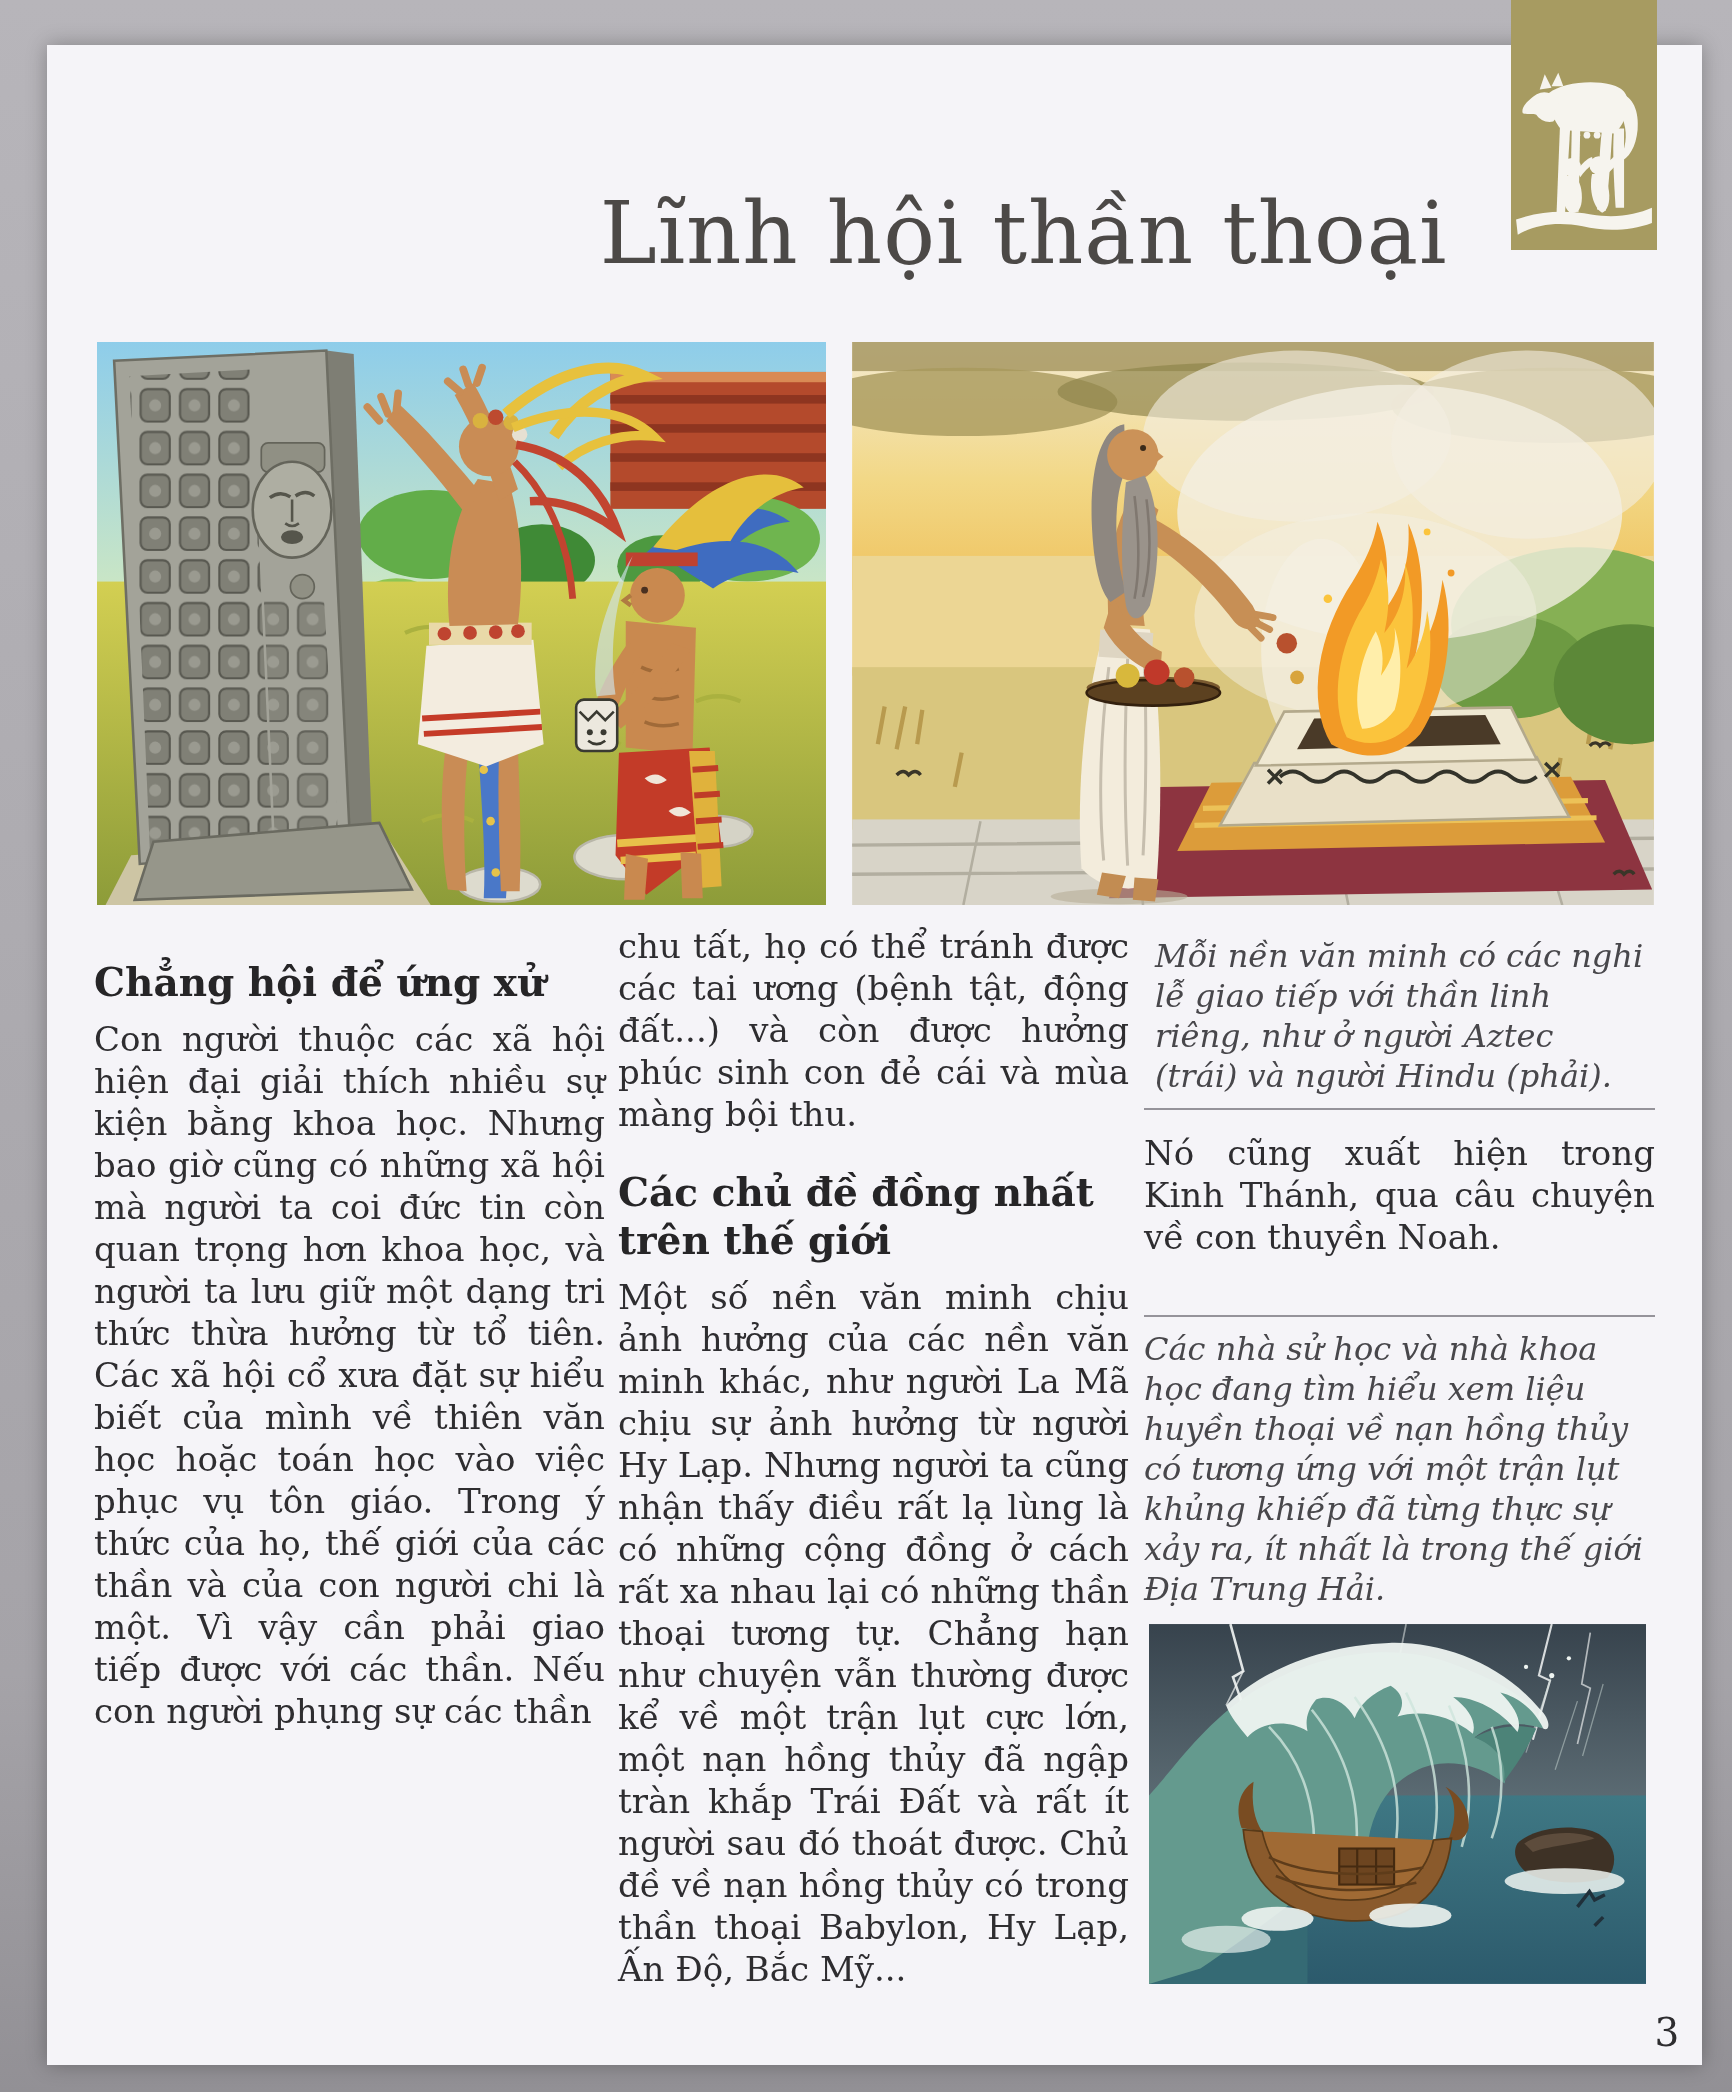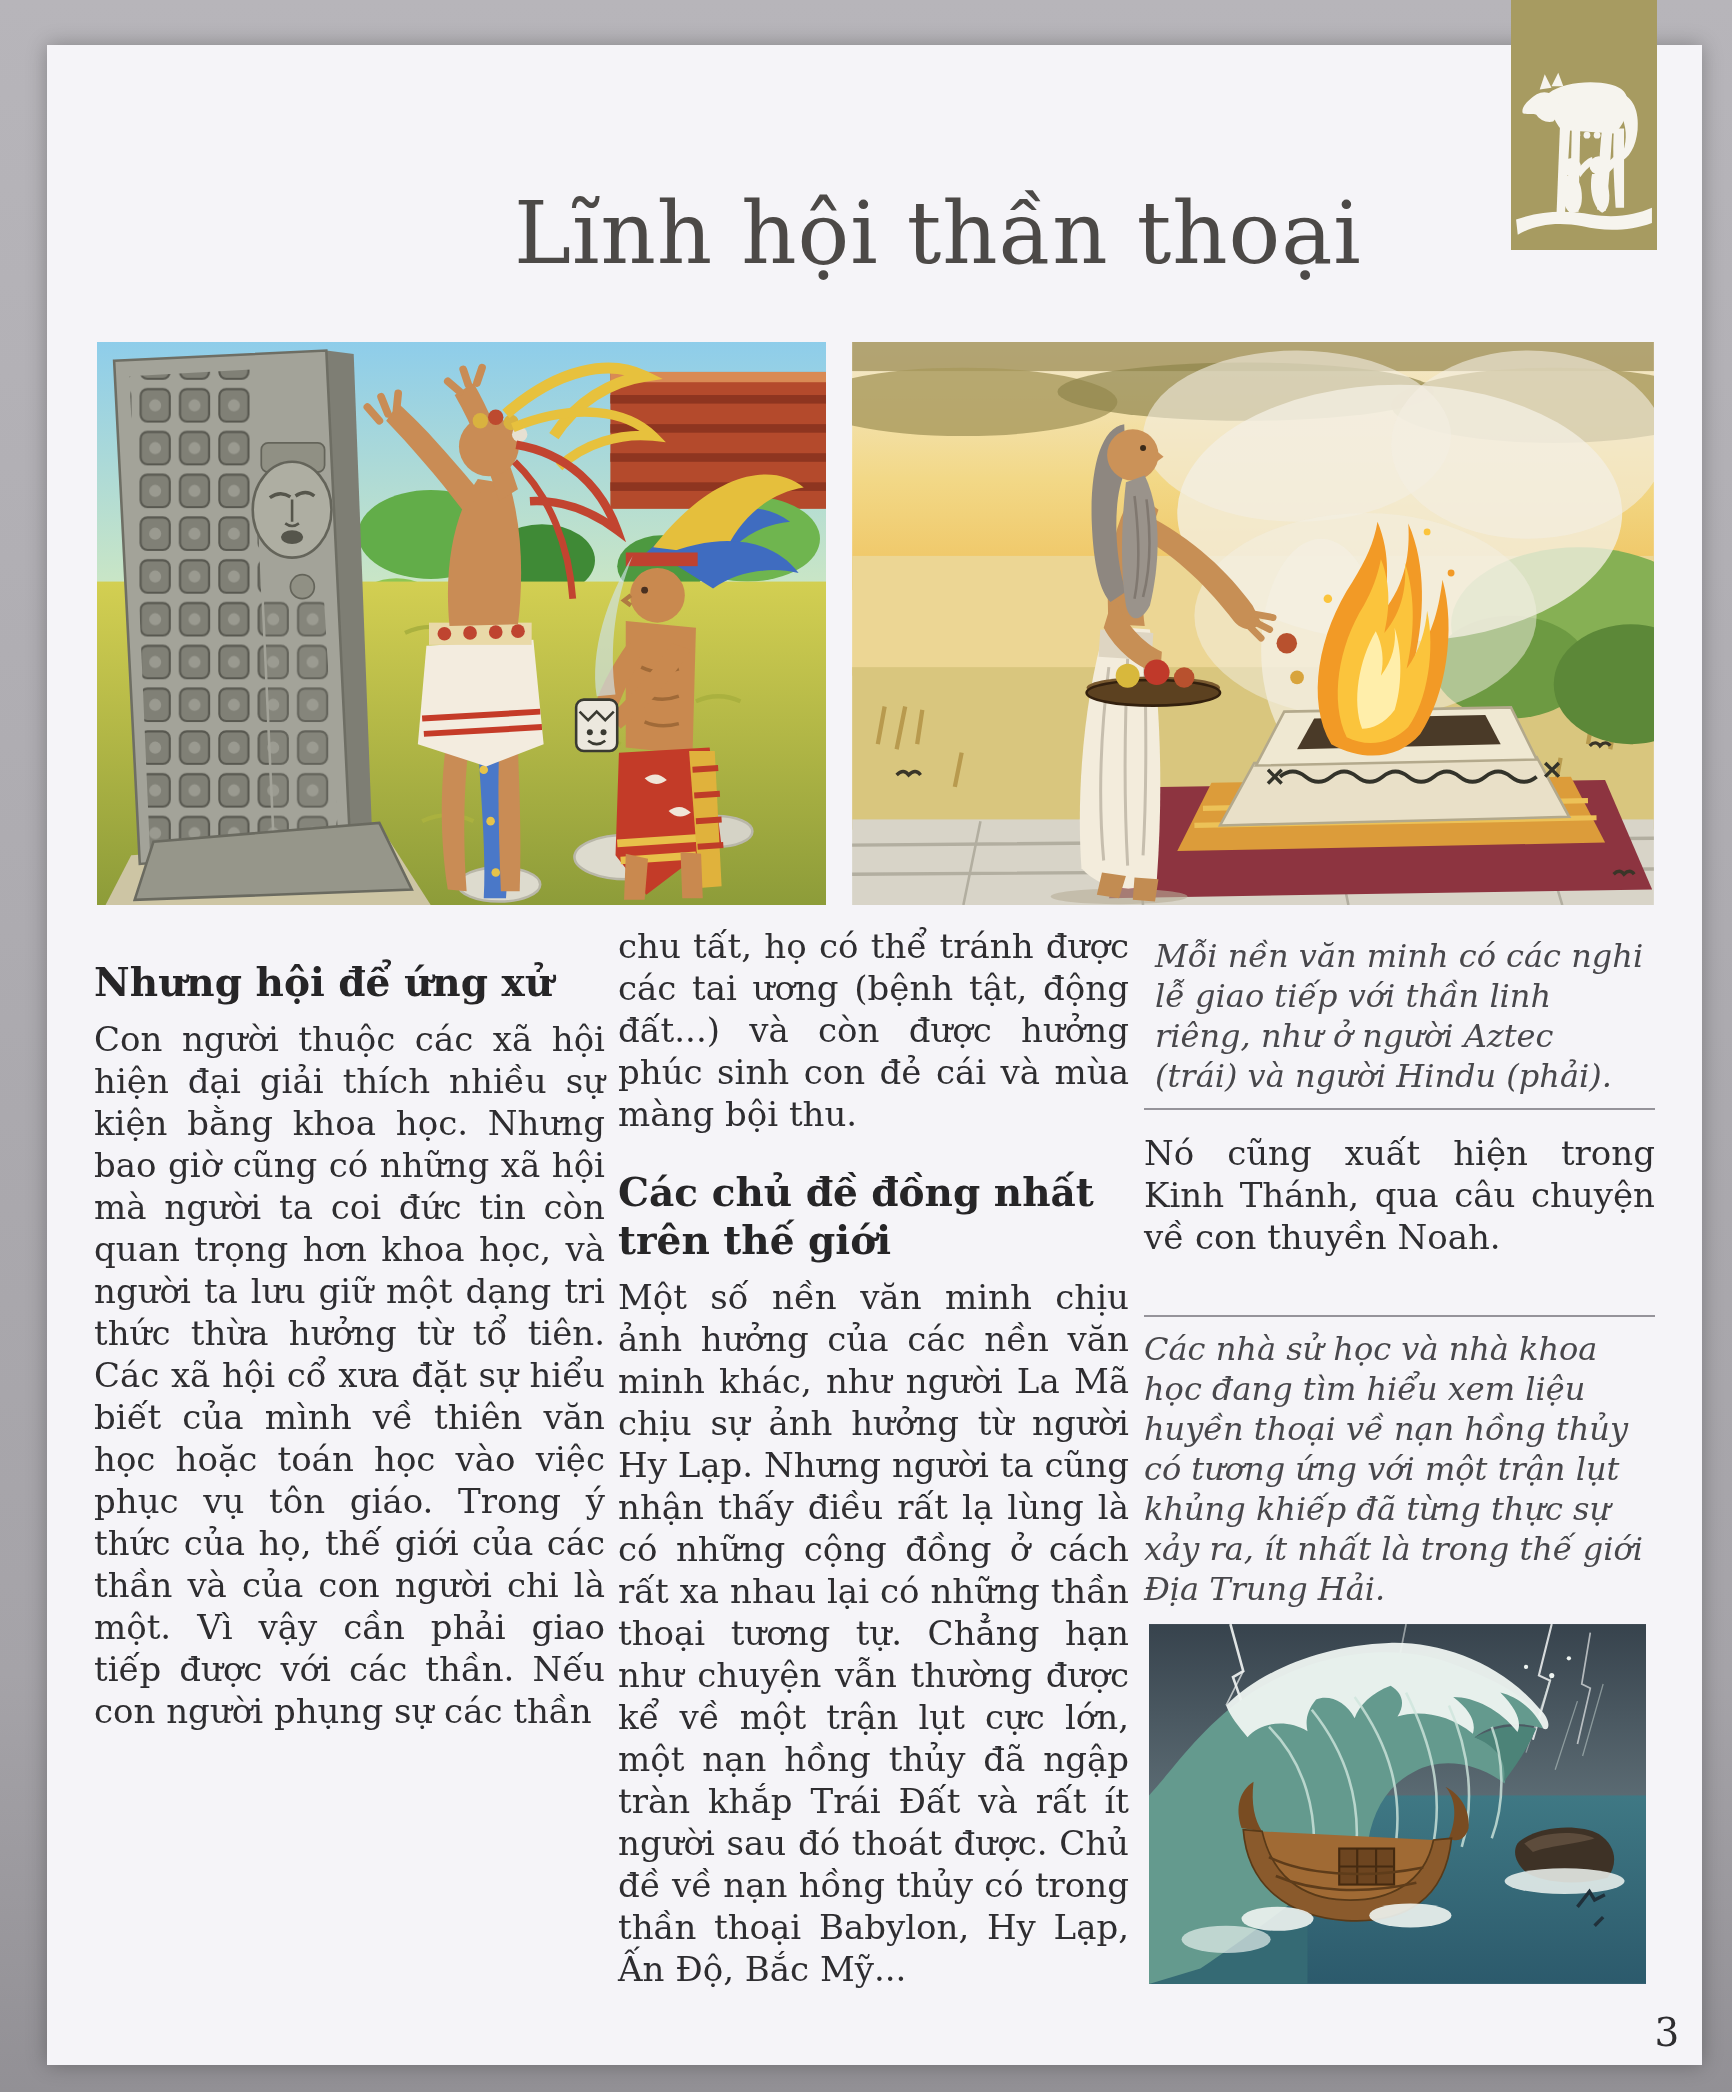--- a/index.html
+++ b/index.html
@@ -3,21 +3,21 @@
 <meta charset="utf-8">
 <style>
   html,body{margin:0;padding:0;background:#9b999e;}
   .stage{position:relative;width:1733px;height:2092px;overflow:hidden;
          background:linear-gradient(180deg,#b7b5ba 0%,#aeacb1 40%,#a5a3a8 80%,#929095 100%);
          font-family:"DejaVu Serif","Liberation Serif",serif;}
   .page{position:absolute;left:47px;top:45px;width:1655px;height:2020px;
         background:#f5f4f8;box-shadow:0 0 19px rgba(0,0,0,.28);}
   .logo-box{position:absolute;left:1511px;top:0;width:146px;height:250px;background:#a79b61;}
   .logo-box svg{position:absolute;left:0;top:0;width:100%;height:100%;}
-  .title{position:absolute;left:514px;top:188px;width:1019px;margin:0;
+  .title{position:absolute;left:514px;top:188px;width:1019px;margin:0;text-align:center;
          font-weight:400;font-size:86px;line-height:1.05;color:#4c4947;letter-spacing:0.9px;white-space:nowrap;}
   figure{margin:0;padding:0;position:absolute;}
   figure svg{display:block;width:100%;height:100%;}
   .fig-aztec{left:97px;top:342px;width:729px;height:563px;}
   .fig-hindu{left:852px;top:342px;width:802px;height:563px;}
   .col{position:absolute;top:925px;width:511px;}
   .col-left{left:94px}
   .col-mid{left:618px}
   .col-right{left:1144px}
   .intro{margin:0;font-style:italic;font-weight:700;font-size:39px;line-height:55px;
@@ -244,21 +244,21 @@
       <path d="M354,126 l10,8 -8,6" fill="#cb9258"></path>
       <circle cx="340" cy="124" r="3.5" fill="#3a2a1a"></circle>
       <path d="M342,156 C362,198 360,258 348,308 C338,328 324,328 320,308 C312,260 316,200 320,164 Z" fill="#9a938b"></path>
       <path d="M330,180 C336,230 336,270 330,300 M344,184 C350,230 348,268 340,298" stroke="#807870" stroke-width="3" fill="none"></path>
 
       <path d="M52,506 q8,-8 14,0 q8,-8 14,0 M862,472 q7,-7 12,0 q7,-7 12,0 M890,622 q7,-7 12,0 q7,-7 12,0" stroke="#3a3528" stroke-width="4" fill="none"></path>
     </svg>
   </figure>
 
   <div class="col col-left">
-    <h2 class="h2">Nhưng hội để ứng xử</h2>
+    <h2 class="h2">Chẳng hội để ứng xử</h2>
     <p class="body">Con người thuộc các xã hội hiện đại giải thích nhiều sự kiện bằng khoa học. Nhưng bao giờ cũng có những xã hội mà người ta coi đức tin còn quan trọng hơn khoa học, và người ta lưu giữ một dạng tri thức thừa hưởng từ tổ tiên. Các xã hội cổ xưa đặt sự hiểu biết của mình về thiên văn học hoặc toán học vào việc phục vụ tôn giáo. Trong ý thức của họ, thế giới của các thần và của con người chi là một. Vì vậy cần phải giao tiếp được với các thần. Nếu con người phụng sự các thần</p>
   </div>
 
   <div class="col col-mid">
     <p class="body">chu tất, họ có thể tránh được các tai ương (bệnh tật, động đất...) và còn được hưởng phúc sinh con đẻ cái và mùa màng bội thu.</p>
     <h2 class="h2">Các chủ đề đồng nhất trên thế giới</h2>
     <p class="body">Một số nền văn minh chịu ảnh hưởng của các nền văn minh khác, như người La Mã chịu sự ảnh hưởng từ người Hy Lạp. Nhưng người ta cũng nhận thấy điều rất lạ lùng là có những cộng đồng ở cách rất xa nhau lại có những thần thoại tương tự. Chẳng hạn như chuyện vẫn thường được kể về một trận lụt cực lớn, một nạn hồng thủy đã ngập tràn khắp Trái Đất và rất ít người sau đó thoát được. Chủ đề về nạn hồng thủy có trong thần thoại Babylon, Hy Lạp, Ấn Độ, Bắc Mỹ...</p>
   </div>
 
   <div class="col col-right">

